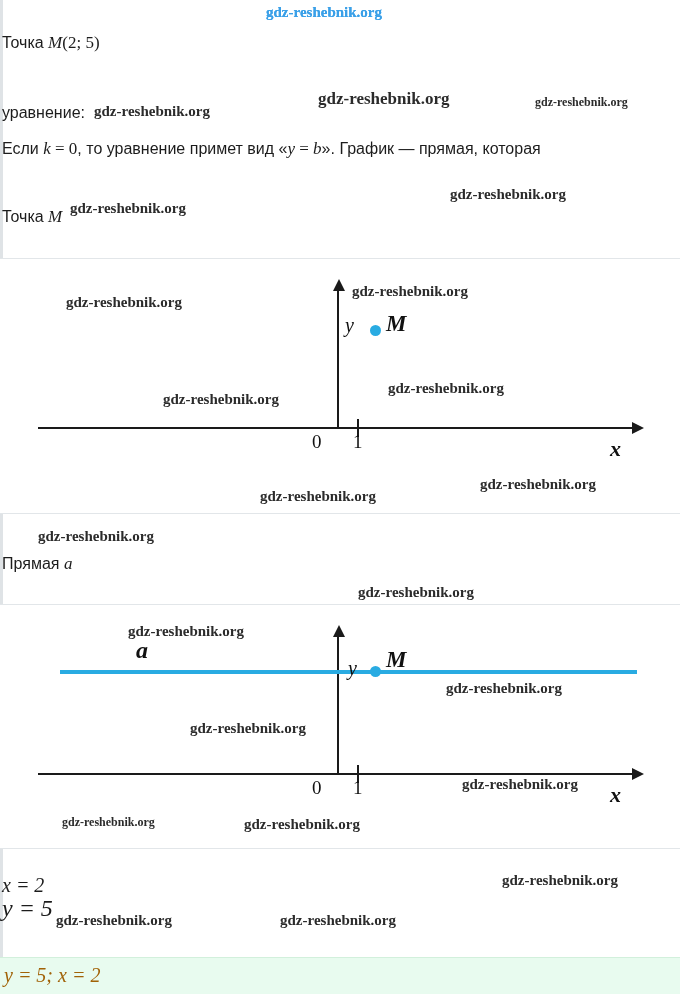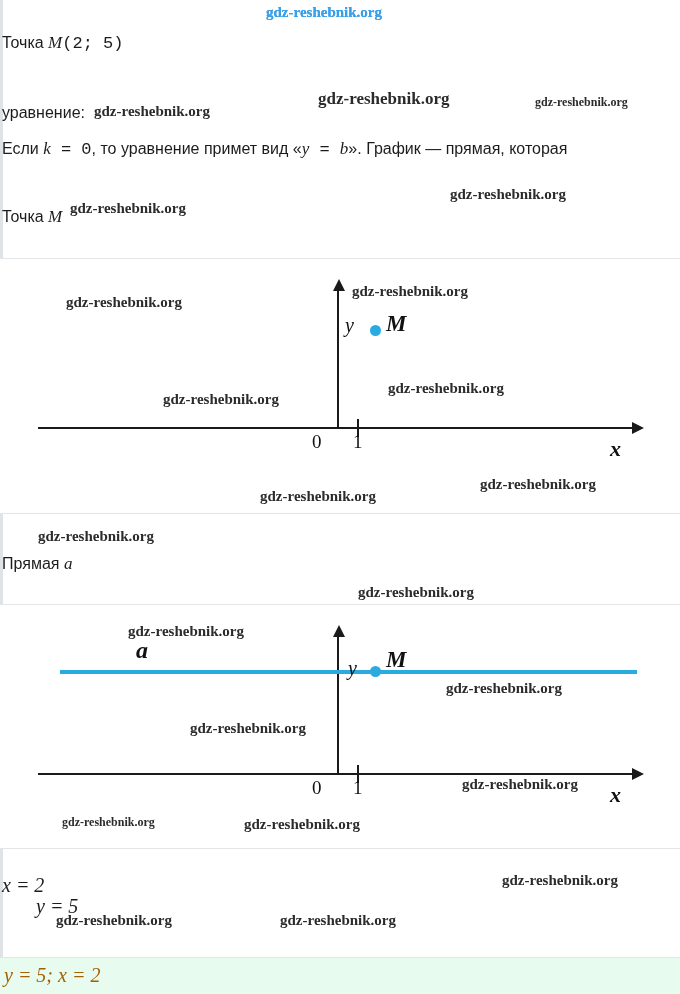--- a/index.html
+++ b/index.html
@@ -45,21 +45,21 @@
     white-space: nowrap;
     font-size: 16px;
     color: #1c1c1c;
   }
   .mathi {
     font-family: "Liberation Serif", serif;
     font-style: italic;
     font-size: 17px;
   }
   .mathr {
-    font-family: Liberation Mono, monospace;
+    font-family: Liberation Serif, serif;
     font-style: normal;
     font-size: 17px;
   }
   
   .panel {
     position: absolute;
     left: 0;
     width: 680px;
     background: #ffffff;
     border-top: 1px solid #e2e6e9;
@@ -235,21 +235,21 @@
     <div class="numlabel" style="left:353px; top:172px;">1</div>
     <div class="axlabel" style="left:610px; top:177px;">x</div>
     <div class="ylab" style="left:348px; top:52px;">y</div>
 
     <div class="pointdot" style="left:370px; top:61px;"></div>
     <div class="ptlabel" style="left:386px; top:42px;">M</div>
 
     <div class="alab" style="left:136px; top:32px;">a</div>
   </div>
 
-  <div class="text-line mathi" style="left:2px; top:895px; font-size:20px;margin-left:34px;">y = 5</div>
+  <div class="text-line mathi" style="left:2px; top:895px; font-size:24px;">y = 5</div>
   <div class="text-line mathi" style="left:2px; top:874px; font-size:20px;">x = 2</div>
 
   <div class="answer-bar" style="top:957px; height:37px;">
     <div class="answer-text">y = 5;  x = 2</div>
   </div>
 
   <div id="watermark-layer">
       <div class="wm blue" style="left: 266px; top: 4px; font-size: 15px;">gdz-reshebnik.org</div>
       <div class="wm" style="left: 94px; top: 103px; font-size: 15px;">gdz-reshebnik.org</div>
       <div class="wm" style="left: 318px; top: 89px; font-size: 17px;">gdz-reshebnik.org</div>

